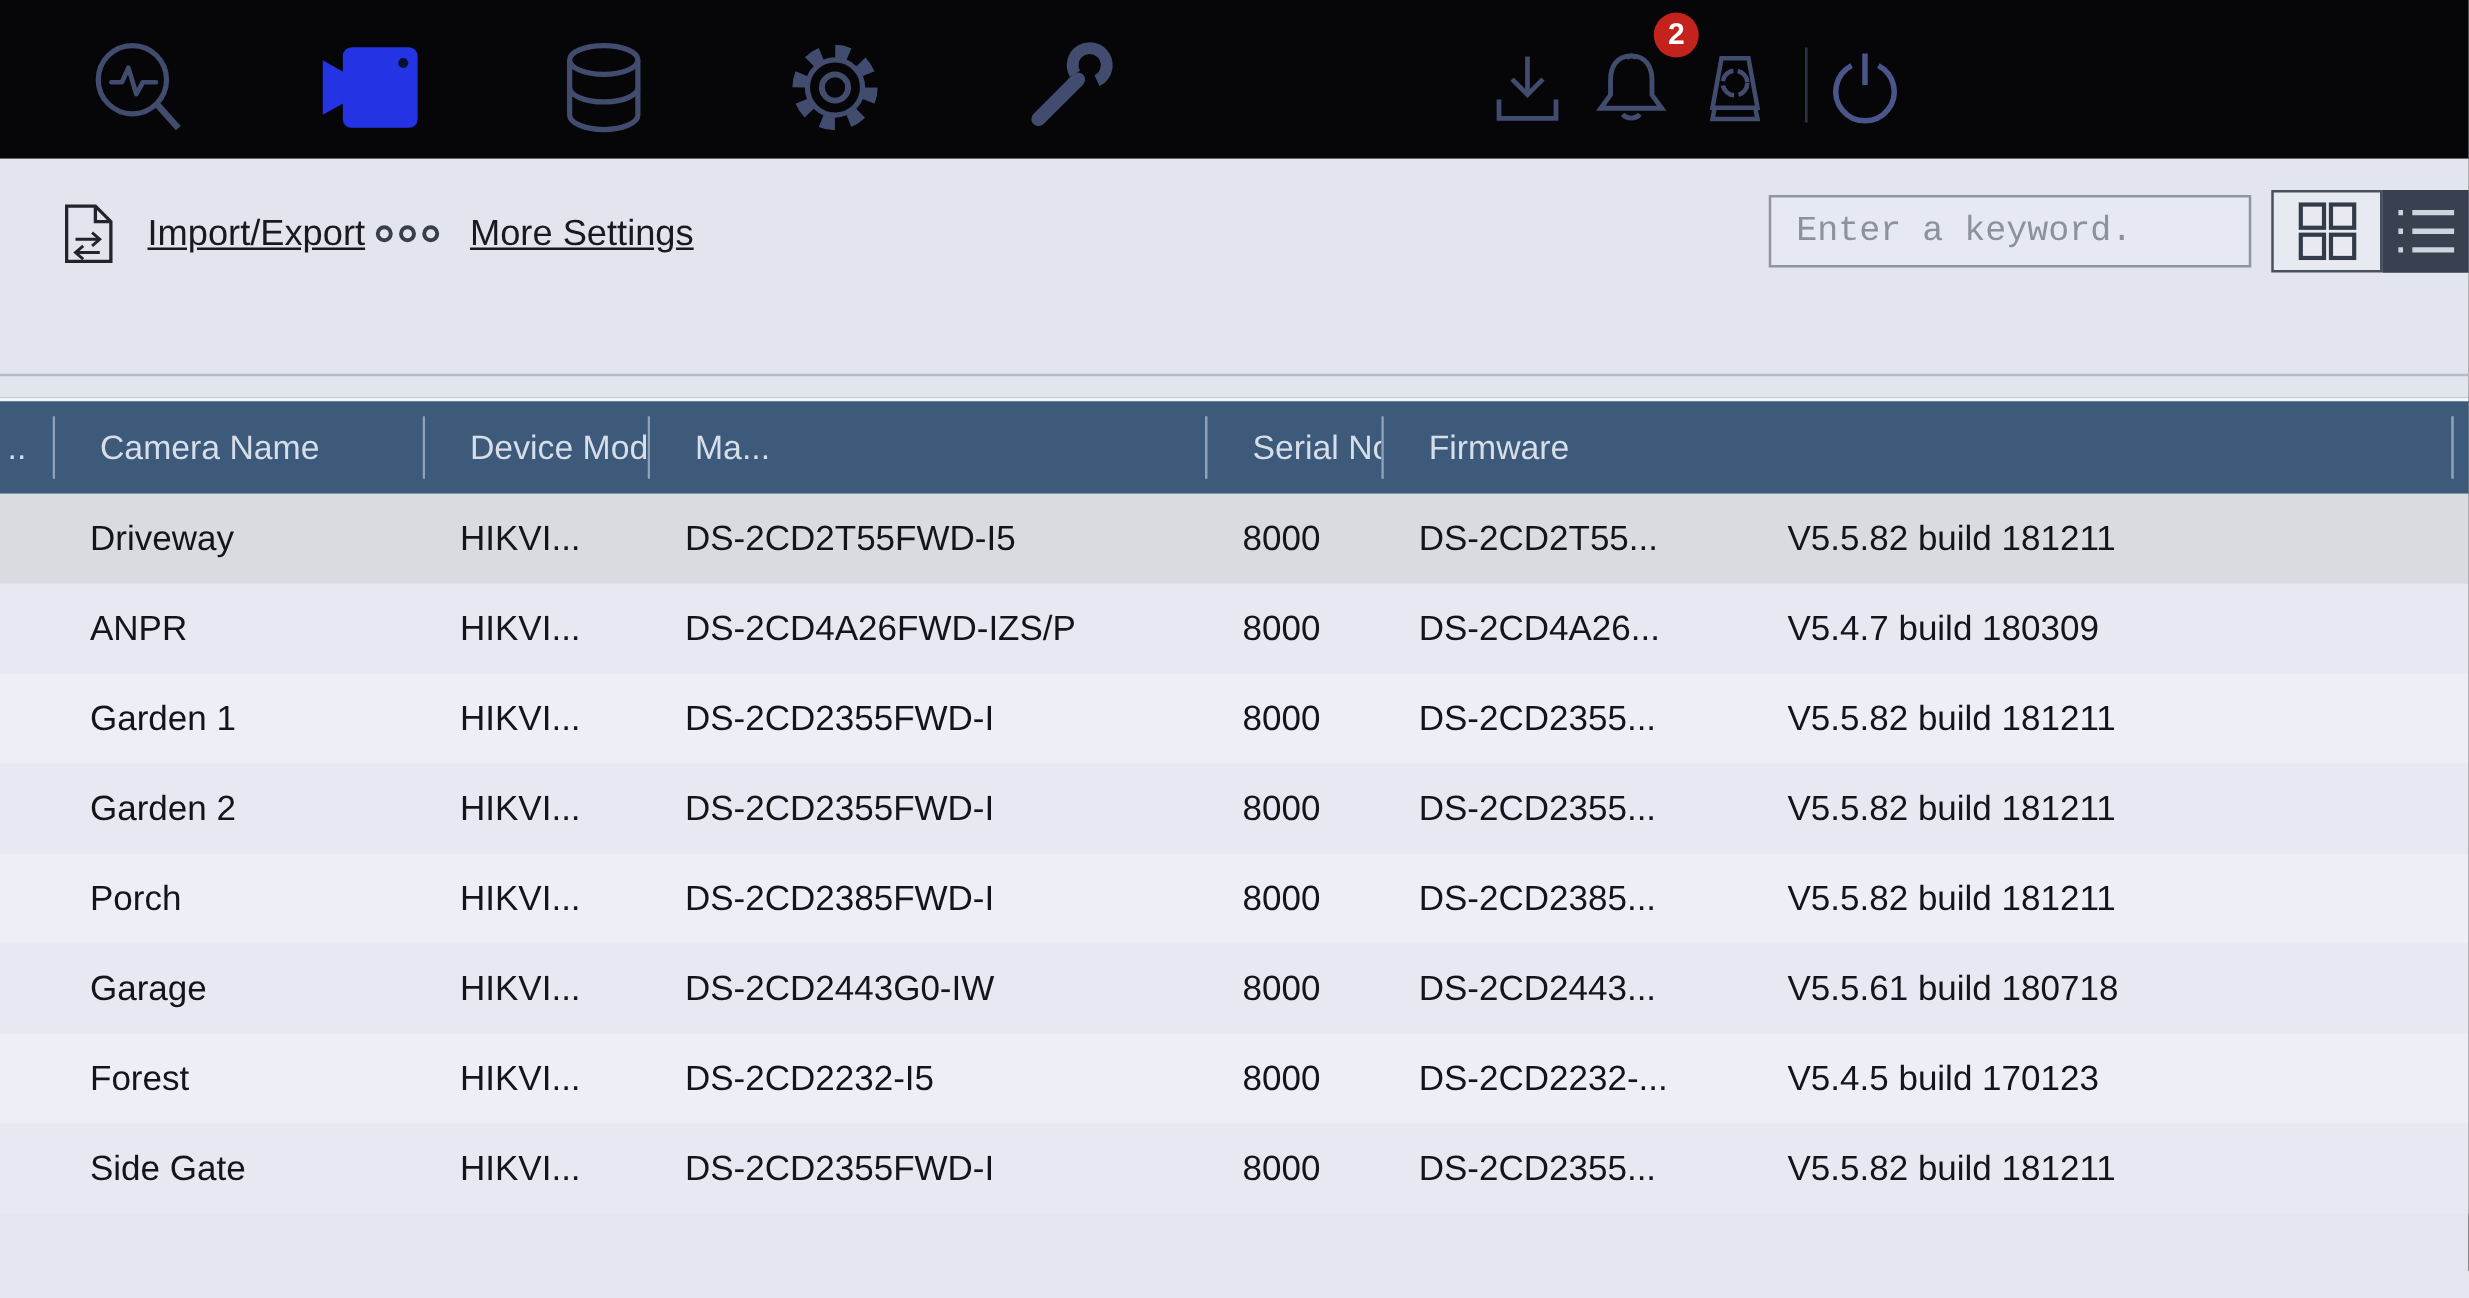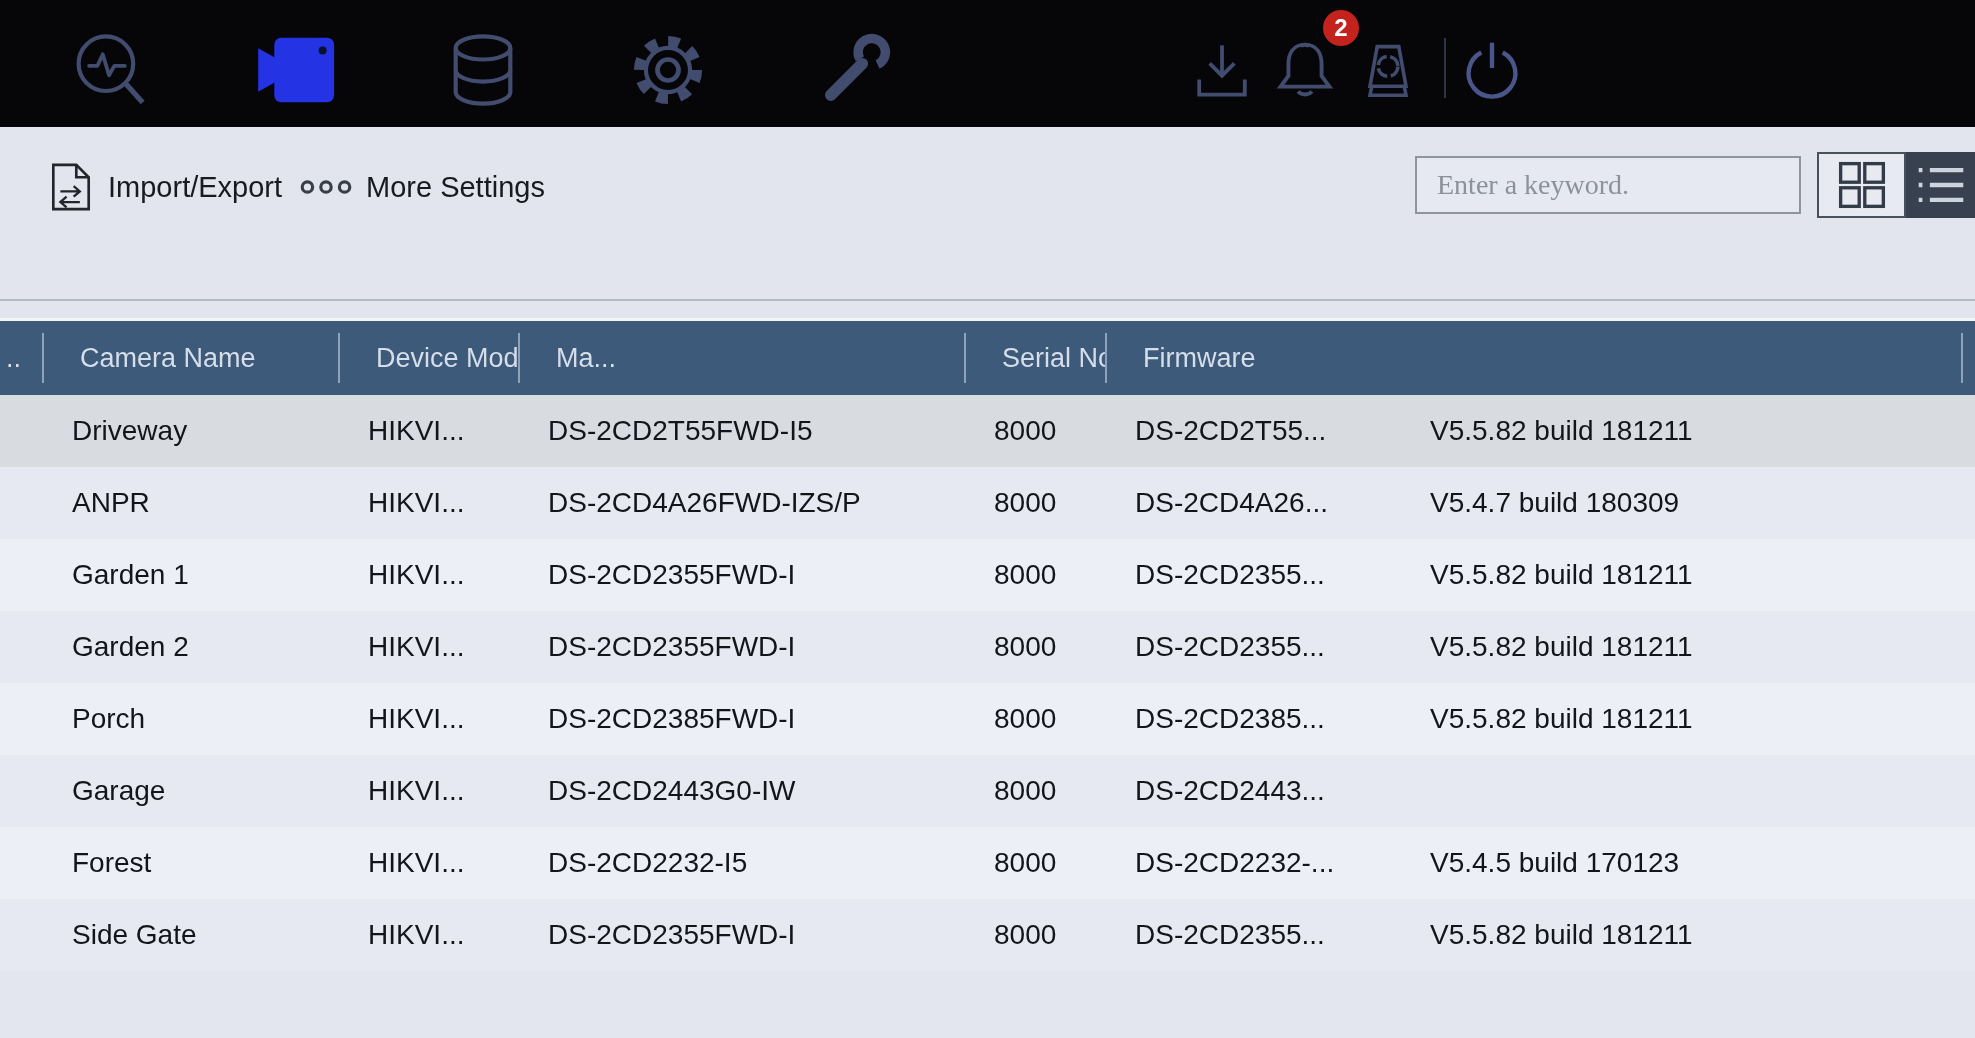--- a/index.html
+++ b/index.html
@@ -16,29 +16,29 @@
   .nav-item.active{color:#2433e4;}
   .tb-divider{position:absolute;top:38px;width:2px;height:60px;background:#2e3446;}
   .badge{
     position:absolute;min-width:36px;height:36px;border-radius:18px;background:#c3231c;
     color:#fff;font-size:24px;font-weight:bold;display:flex;align-items:center;justify-content:center;
     padding:0 6px;
   }
   
   .toolbar{position:absolute;left:0;top:127px;width:1975px;height:191px;background:#e2e5ee;}
   .toolbar .hline{position:absolute;left:0;top:172px;width:1975px;height:2px;background:#b6bac6;}
-  .tool-btn{position:absolute;top:30px;height:60px;display:flex;align-items:center;gap:14px;color:#191a20;font-size:29px;cursor:pointer;}
+  .tool-btn{position:absolute;top:30px;height:60px;display:flex;align-items:center;gap:24px;color:#191a20;font-size:29px;cursor:pointer;text-decoration:underline;}
   .tool-btn svg{display:block;}
   .search-box{
     position:absolute;left:1415px;top:29px;width:386px;height:58px;
     border:2px solid #8f949f;background:#e6e9f1;display:flex;align-items:center;
   }
   .search-box input{
     width:100%;border:0;background:transparent;outline:none;
-    font-family:Liberation Serif, serif;font-size:28px;color:#3a3d44;padding:0 20px;
+    font-family:Liberation Mono, monospace;font-size:28px;color:#3a3d44;padding:0 20px;
   }
   .search-box input::placeholder{color:#8c919c;opacity:1;}
   .view-btn{position:absolute;top:25px;height:66px;display:flex;align-items:center;justify-content:center;cursor:pointer;}
   .view-grid{left:1817px;width:89px;background:#e7eaf1;border:2px solid #4a505c;color:#343b48;}
   .view-list{left:1906px;width:69px;background:#38414f;border:2px solid #38414f;color:#ccd4de;}
   
   .thead{
     position:absolute;left:0;top:318px;width:1975px;height:77px;background:#3d5a7a;
     display:grid;grid-template-columns:42px 296px 180px 446px 141px 295px 1fr;
     border-top:3px solid #f2f4f8;
@@ -249,20 +249,21 @@
         <div class="td">DS-2CD2385...</div>
         <div class="td">V5.5.82 build 181211</div>
       </div>
       <div class="tr">
         <div class="td"></div>
         <div class="td">Garage</div>
         <div class="td">HIKVI...</div>
         <div class="td">DS-2CD2443G0-IW</div>
         <div class="td">8000</div>
         <div class="td">DS-2CD2443...</div>
+        <div class="td">V5.5.61 build 180718</div>
       </div>
       <div class="tr">
         <div class="td"></div>
         <div class="td">Forest</div>
         <div class="td">HIKVI...</div>
         <div class="td">DS-2CD2232-I5</div>
         <div class="td">8000</div>
         <div class="td">DS-2CD2232-...</div>
         <div class="td">V5.4.5 build 170123</div>
       </div>

